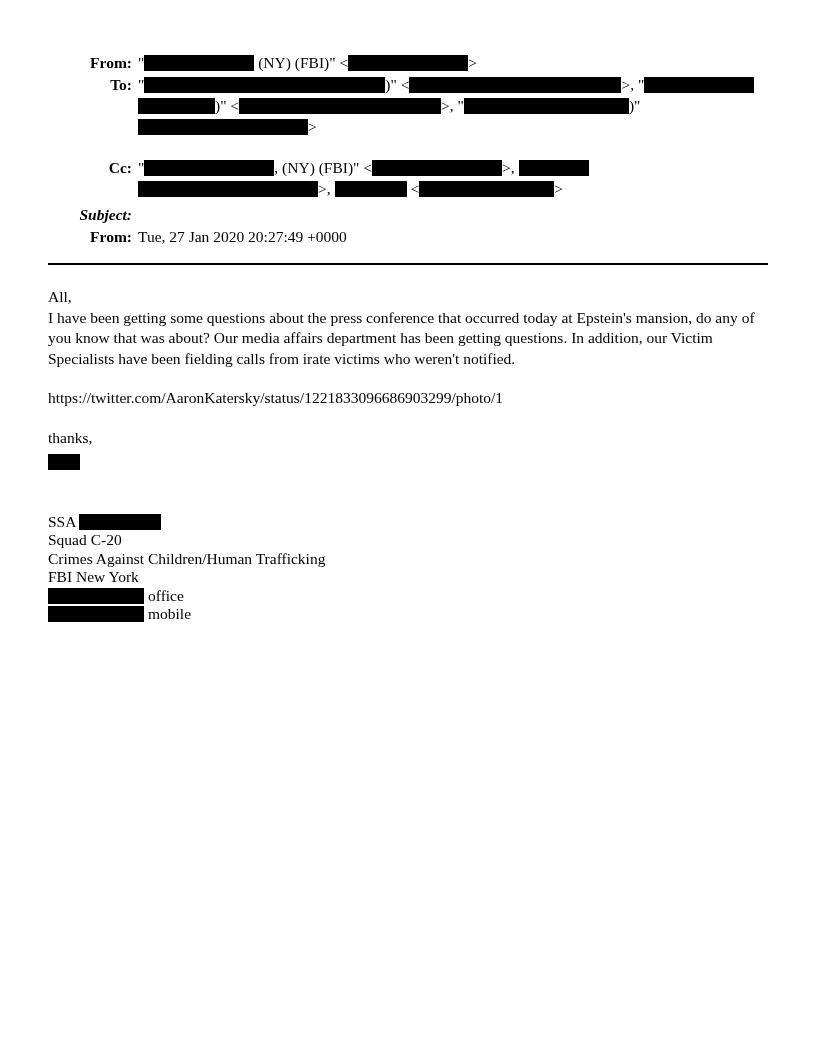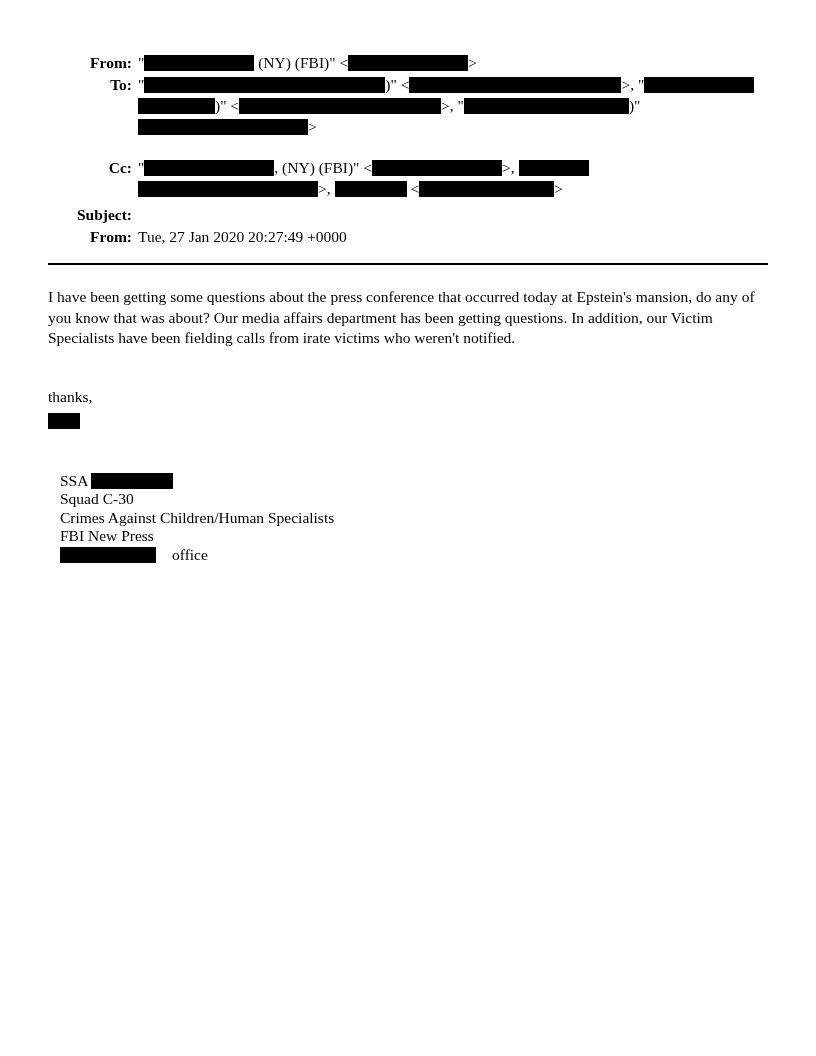--- a/index.html
+++ b/index.html
@@ -76,27 +76,26 @@
   }
   .bodytext p {
     margin: 0 0 0 0;
   }
   .para-gap {
     height: 19px;
   }
   .sig {
     font-size: 15.5px;
     line-height: 18.5px;
-    margin-left: 12px;
   }
   .sig div {
     white-space: nowrap;
   }
   .inline-label {
-    padding-left: 16px;
+    padding-left: 4px;
   }
 </style>
 </head>
 <body>
 
 <div class="page">
 
   <div class="header">
 
     <div class="hrow">
@@ -116,45 +115,48 @@
     </div>
 
     <div class="hrow" style="margin-top:20px;">
       <div class="hlabel">Cc:</div>
       <div class="hvalue">
         <span class="seg">"</span><span class="rd" style="width:130px"></span><span class="seg">, (NY) (FBI)" &lt;</span><span class="rd" style="width:130px"></span><span class="seg">&gt;, </span><span class="rd" style="width:70px"></span><br>
         <span class="rd" style="width:180px"></span><span class="seg">&gt;, </span><span class="rd" style="width:72px"></span><span class="seg"> &lt;</span><span class="rd" style="width:135px"></span><span class="seg">&gt;</span>
       </div>
     </div>
 
-    <div class="hrow" style="margin-top:5px;">
+    <div class="hrow" style="margin-top:5px;font-style:italic;">
       <div class="hlabel">Subject:</div>
     </div>
 
     <div class="hrow">
       <div class="hlabel">From:</div>
       <div class="hvalue">Tue, 27 Jan 2020 20:27:49 +0000</div>
     </div>
 
   </div>
 
   <div class="divider"></div>
 
   <div class="bodytext">
+    <p>All,</p>
     <p>I have been getting some questions about the press conference that occurred today at Epstein's mansion, do any of you know that was about? Our media affairs department has been getting questions. In addition, our Victim Specialists have been fielding calls from irate victims who weren't notified.</p>
     <div class="para-gap"></div>
+    <p>https://twitter.com/AaronKatersky/status/1221833096686903299/photo/1</p>
     <div class="para-gap"></div>
     <p>thanks,</p>
     <div style="height:4px"></div>
     <div><span class="rd" style="width:32px"></span></div>
 
     <div style="height:40px"></div>
 
     <div class="sig">
       <div><span>SSA</span> <span class="rd" style="width:82px"></span></div>
-      <div>Squad C-30</div>
-      <div>Crimes Against Children/Human Specialists</div>
-      <div>FBI New Press</div>
+      <div>Squad C-20</div>
+      <div>Crimes Against Children/Human Trafficking</div>
+      <div>FBI New York</div>
       <div><span class="rd" style="width:96px"></span><span class="inline-label">office</span></div>
+      <div><span class="rd" style="width:96px"></span><span class="inline-label">mobile</span></div>
     </div>
   </div>
 
 </div>
 
 </body></html>

